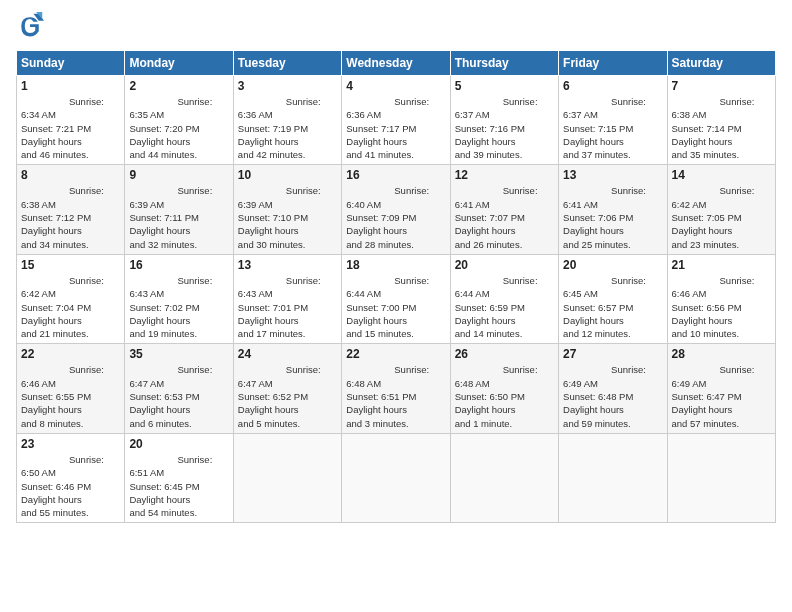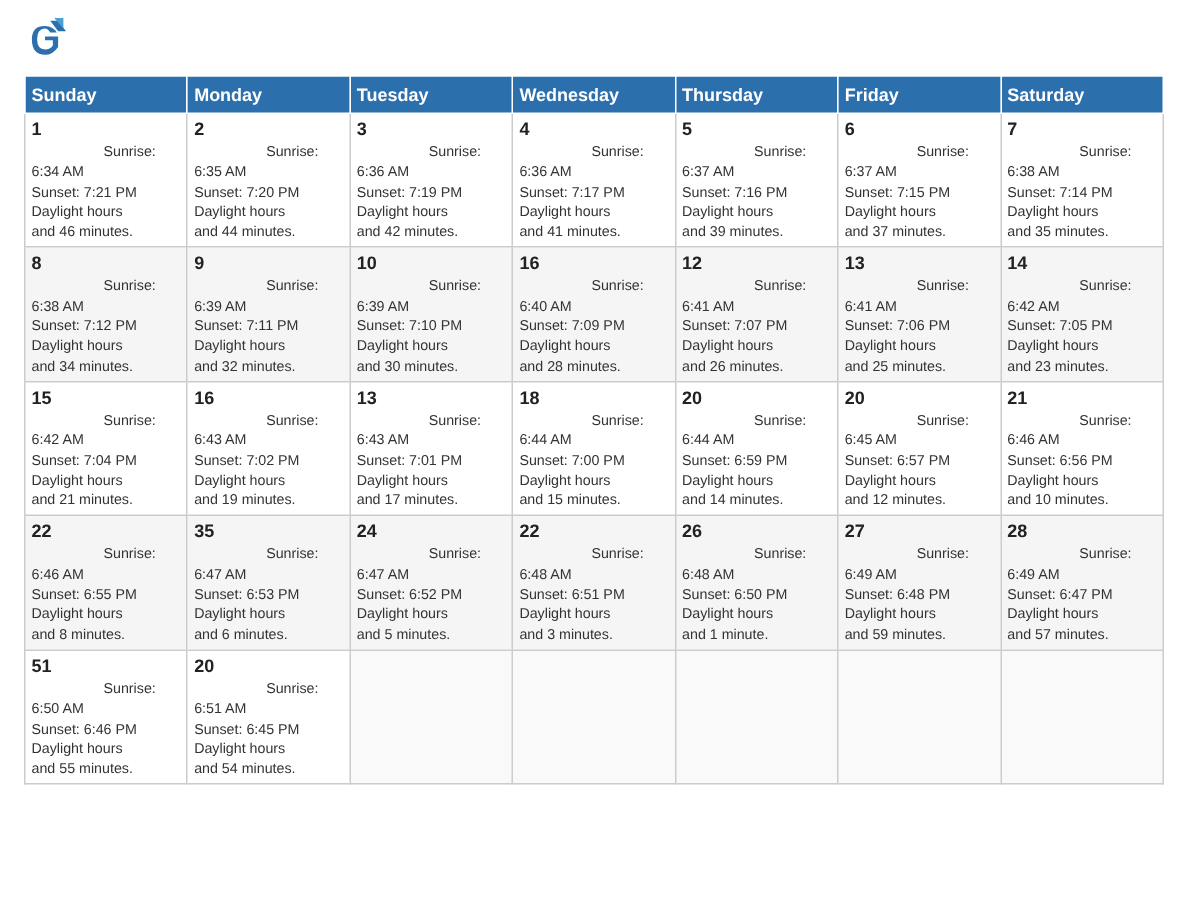--- a/index.html
+++ b/index.html
@@ -160,21 +160,21 @@
         <tr>
           <td><span class="day-num">22</span><span class="day-info">Sunrise: 6:46 AM<br>Sunset: 6:55 PM<br>Daylight hours<br>and 8 minutes.</span></td>
           <td><span class="day-num">35</span><span class="day-info">Sunrise: 6:47 AM<br>Sunset: 6:53 PM<br>Daylight hours<br>and 6 minutes.</span></td>
           <td><span class="day-num">24</span><span class="day-info">Sunrise: 6:47 AM<br>Sunset: 6:52 PM<br>Daylight hours<br>and 5 minutes.</span></td>
           <td><span class="day-num">22</span><span class="day-info">Sunrise: 6:48 AM<br>Sunset: 6:51 PM<br>Daylight hours<br>and 3 minutes.</span></td>
           <td><span class="day-num">26</span><span class="day-info">Sunrise: 6:48 AM<br>Sunset: 6:50 PM<br>Daylight hours<br>and 1 minute.</span></td>
           <td><span class="day-num">27</span><span class="day-info">Sunrise: 6:49 AM<br>Sunset: 6:48 PM<br>Daylight hours<br>and 59 minutes.</span></td>
           <td><span class="day-num">28</span><span class="day-info">Sunrise: 6:49 AM<br>Sunset: 6:47 PM<br>Daylight hours<br>and 57 minutes.</span></td>
         </tr>
         <tr>
-          <td><span class="day-num">51</span><span class="day-info">Sunrise: 6:50 AM<br>Sunset: 6:46 PM<br>Daylight hours<br>and 55 minutes.</span></td>
+          <td><span class="day-num">23</span><span class="day-info">Sunrise: 6:50 AM<br>Sunset: 6:46 PM<br>Daylight hours<br>and 55 minutes.</span></td>
           <td><span class="day-num">20</span><span class="day-info">Sunrise: 6:51 AM<br>Sunset: 6:45 PM<br>Daylight hours<br>and 54 minutes.</span></td>
           <td class="empty"></td>
           <td class="empty"></td>
           <td class="empty"></td>
           <td class="empty"></td>
           <td class="empty"></td>
         </tr>
       </tbody>
   </table>
 </div>

